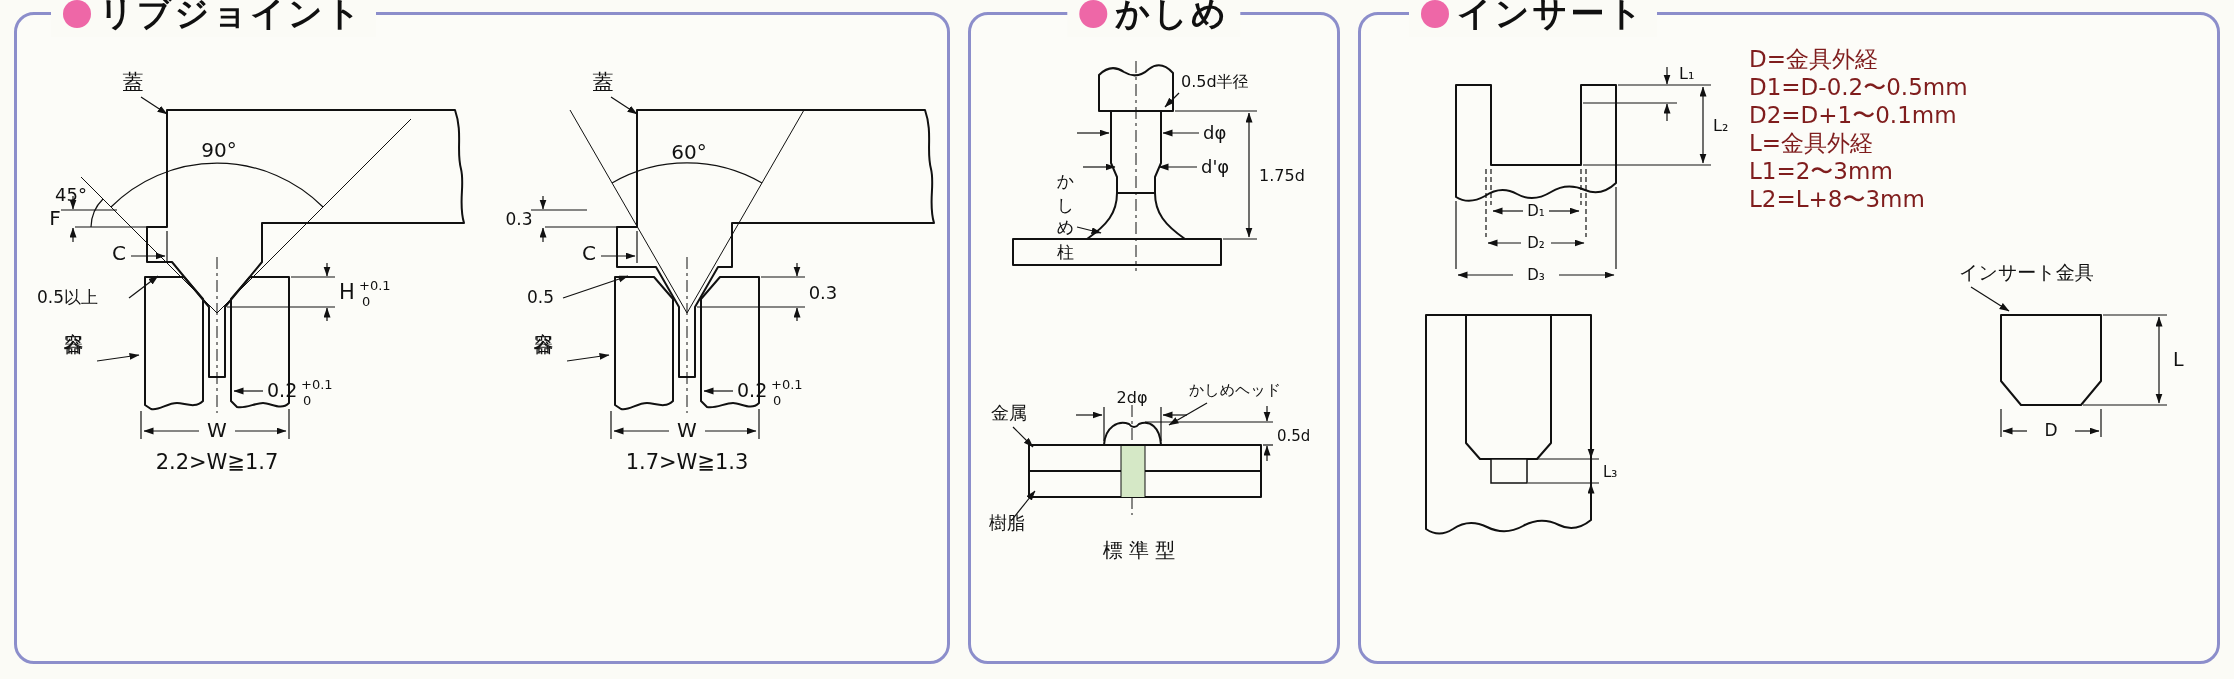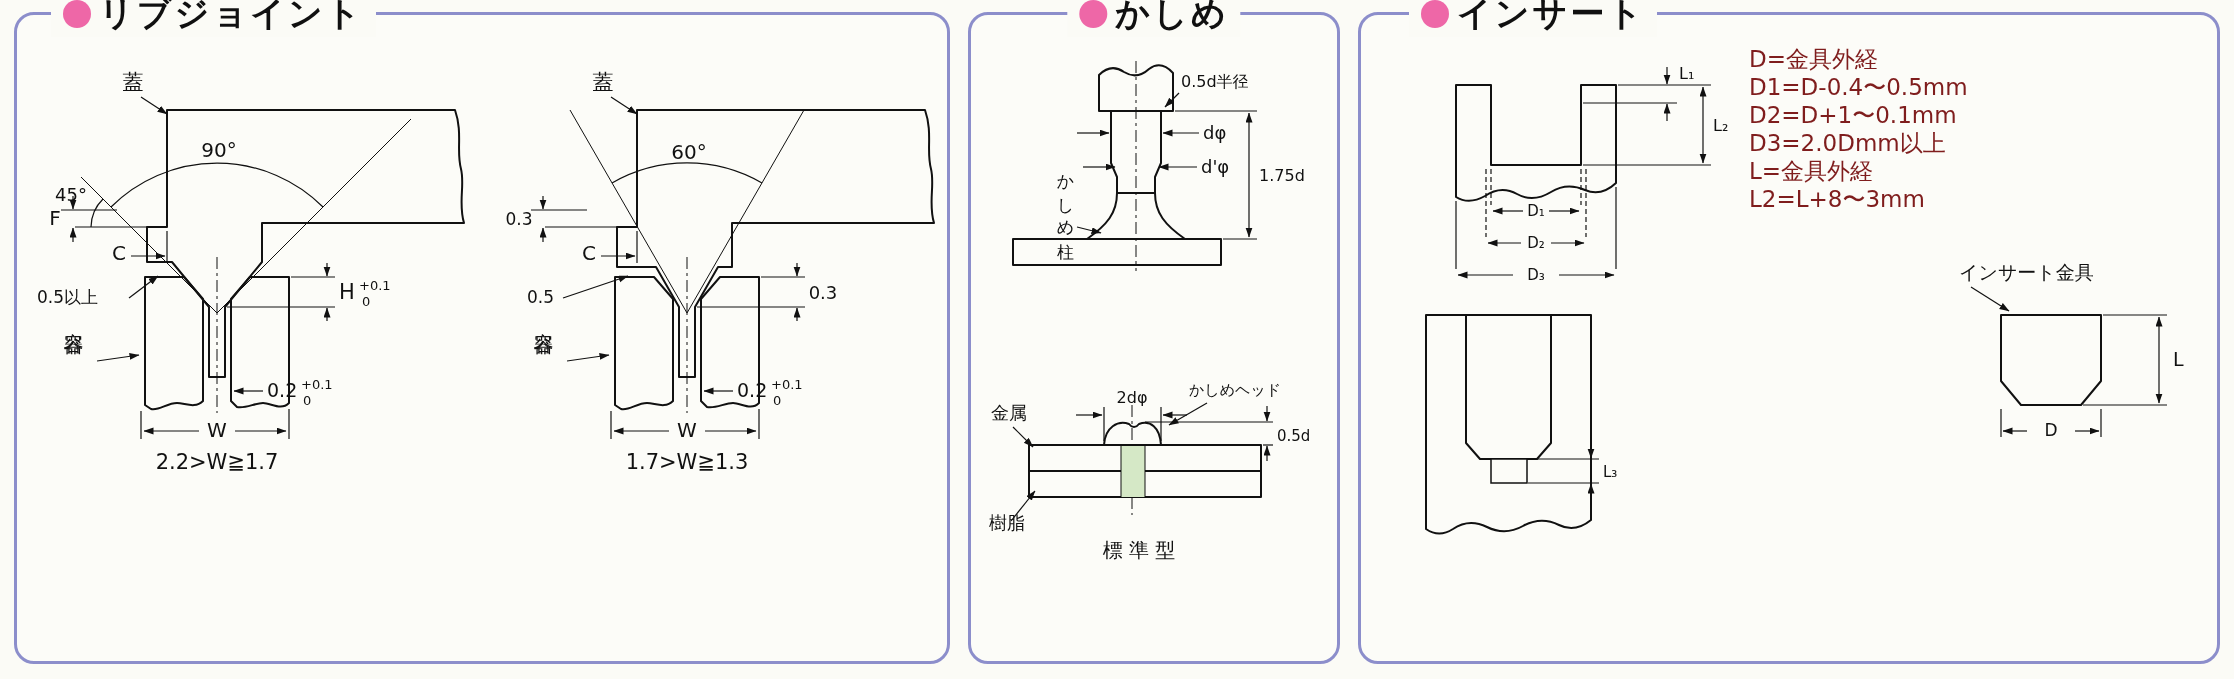--- a/index.html
+++ b/index.html
@@ -302,24 +302,24 @@
         <line x1="714" y1="416" x2="738" y2="416" marker-end="url(#arr)"></line>
       </g>
       <text x="598" y="264" font-size="19">インサート金具</text>
       <text x="812" y="351" font-size="19">L</text>
       <text x="690" y="421" font-size="17" text-anchor="middle">D</text>
     </g>
   </svg>
 
   <div class="specs" style="left:388px; top:30px;">
     <div>D=金具外経</div>
-    <div>D1=D-0.4〜0.5mm</div>
+    <div>D1=D-0.2〜0.5mm</div>
     <div>D2=D+1〜0.1mm</div>
-    <div>D3=2.0Dmm以上</div>
     <div>L=金具外経</div>
+    <div>L1=2〜3mm</div>
     <div>L2=L+8〜3mm</div>
   </div>
 
   <div class="ptitle" style="left:48px;">
     <div class="bullet"></div>
     <div class="ptext">インサート</div>
   </div>
 </div>
 
 </body></html>

